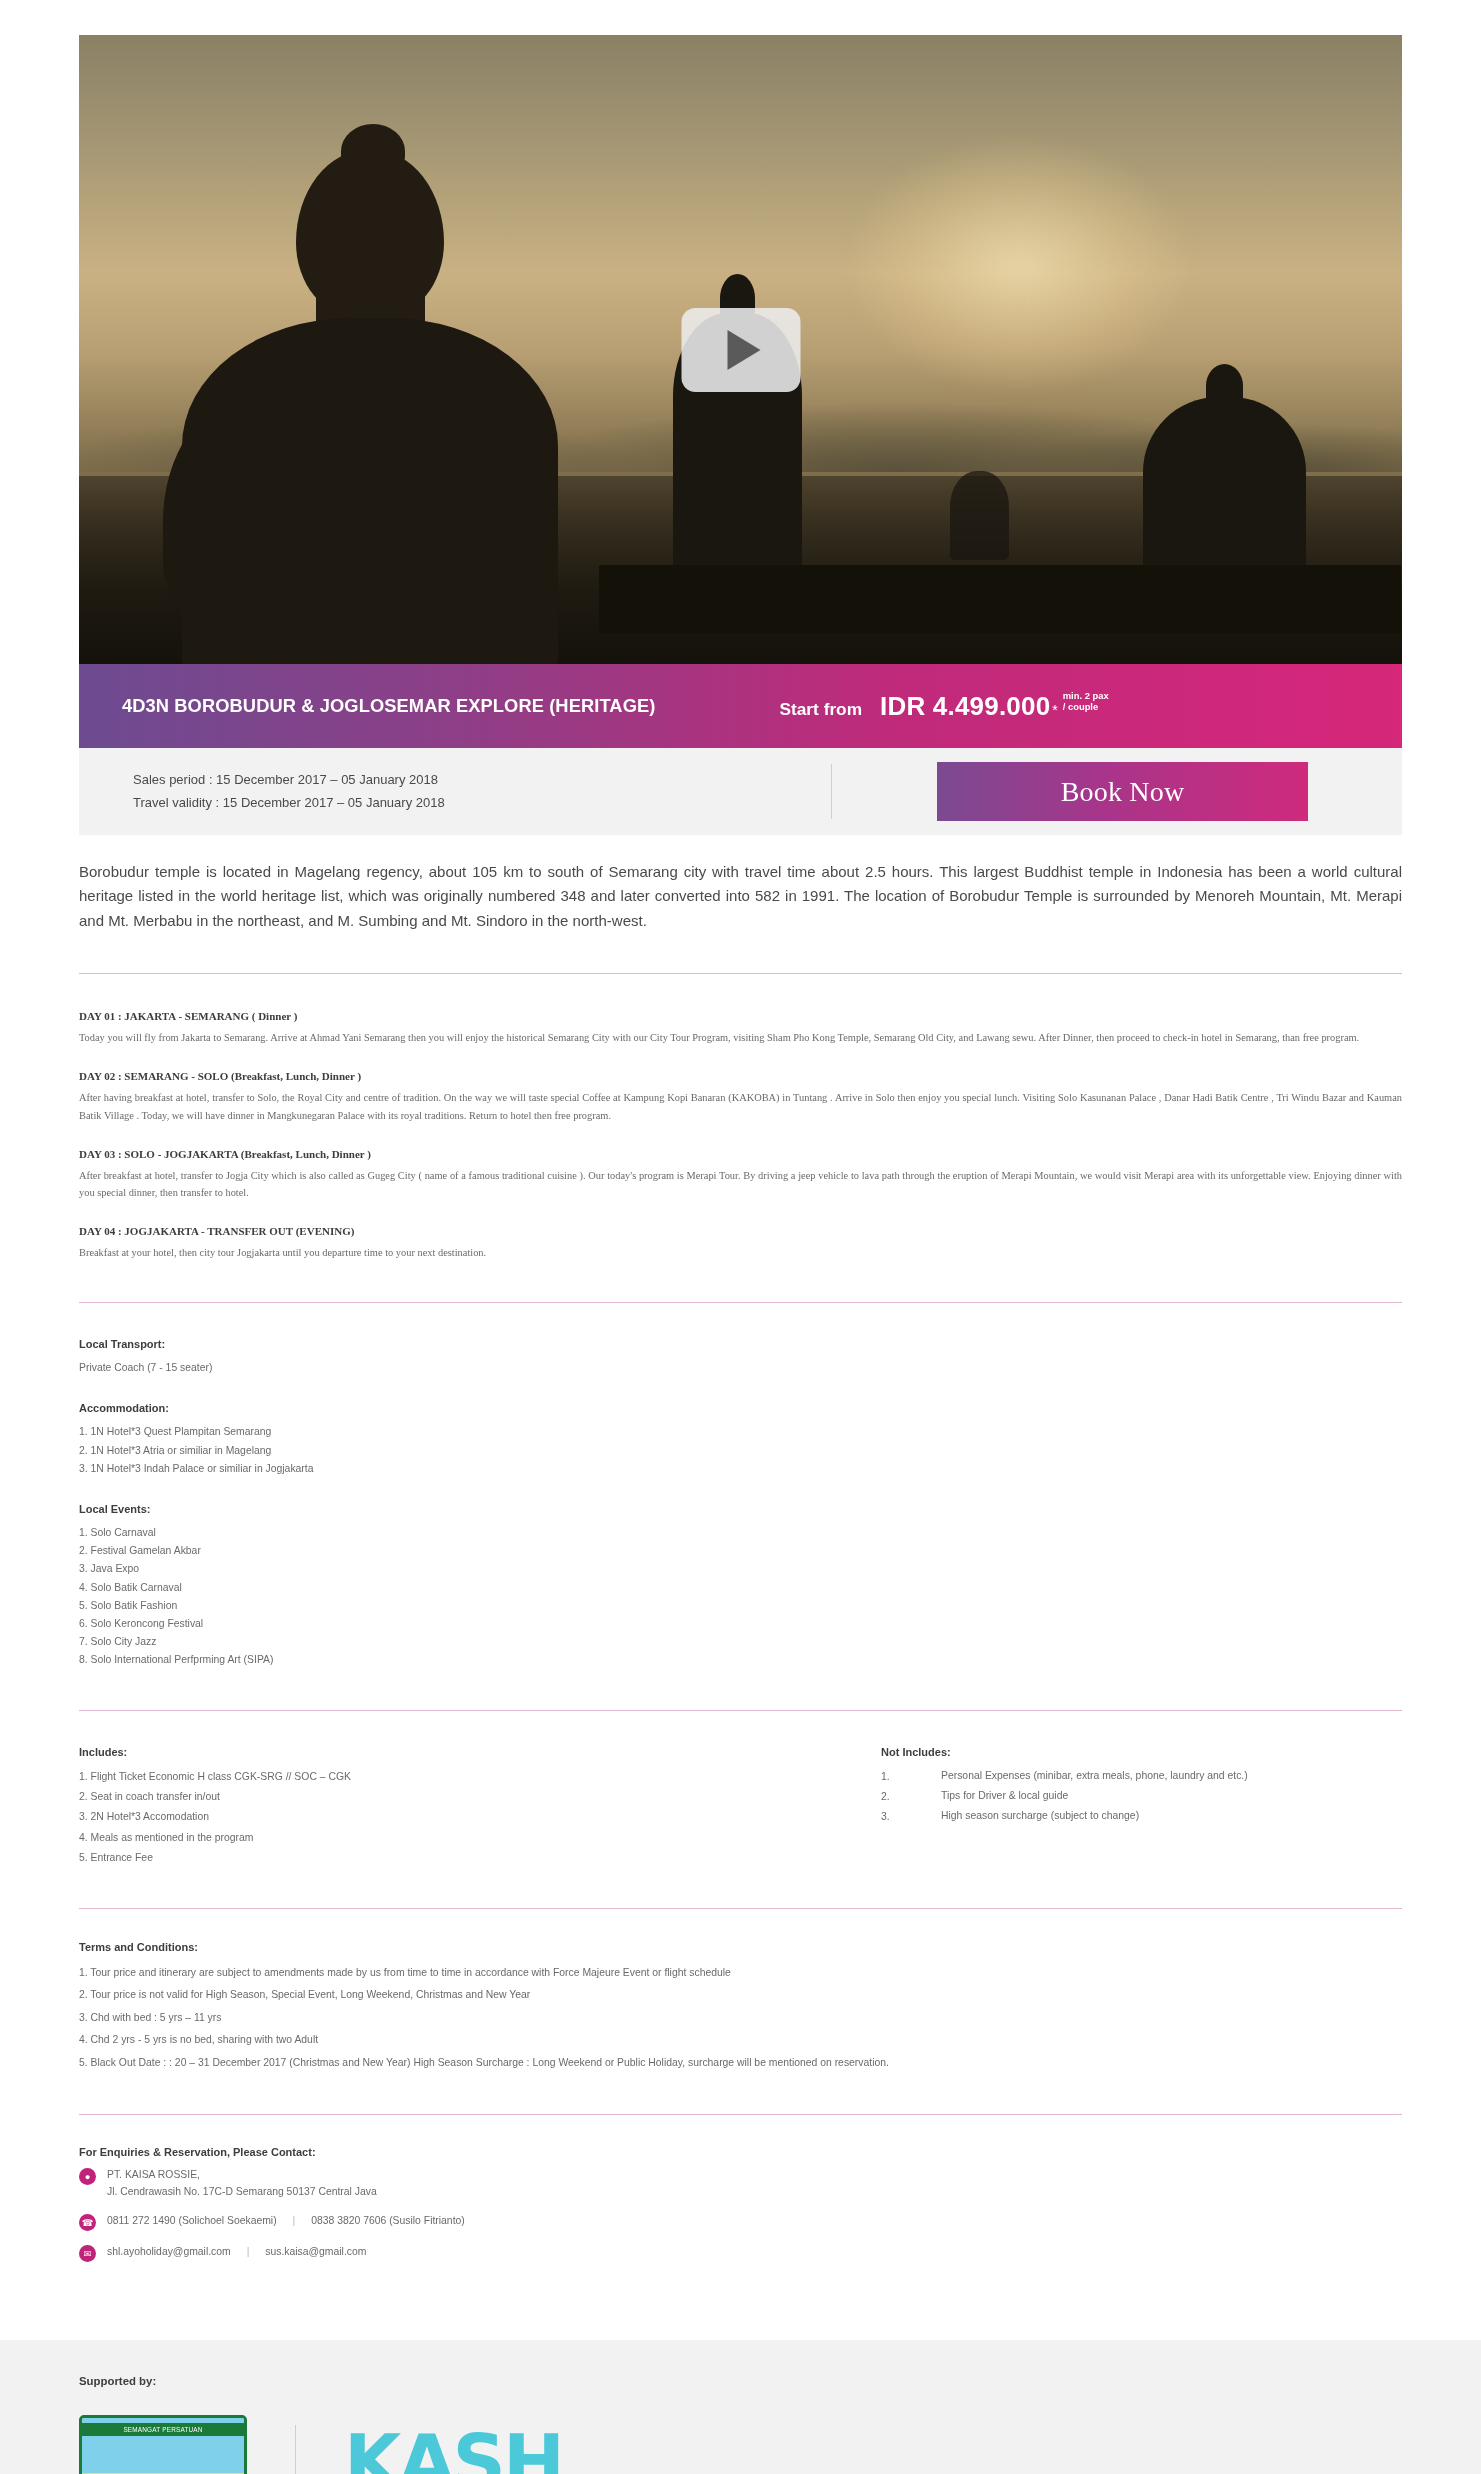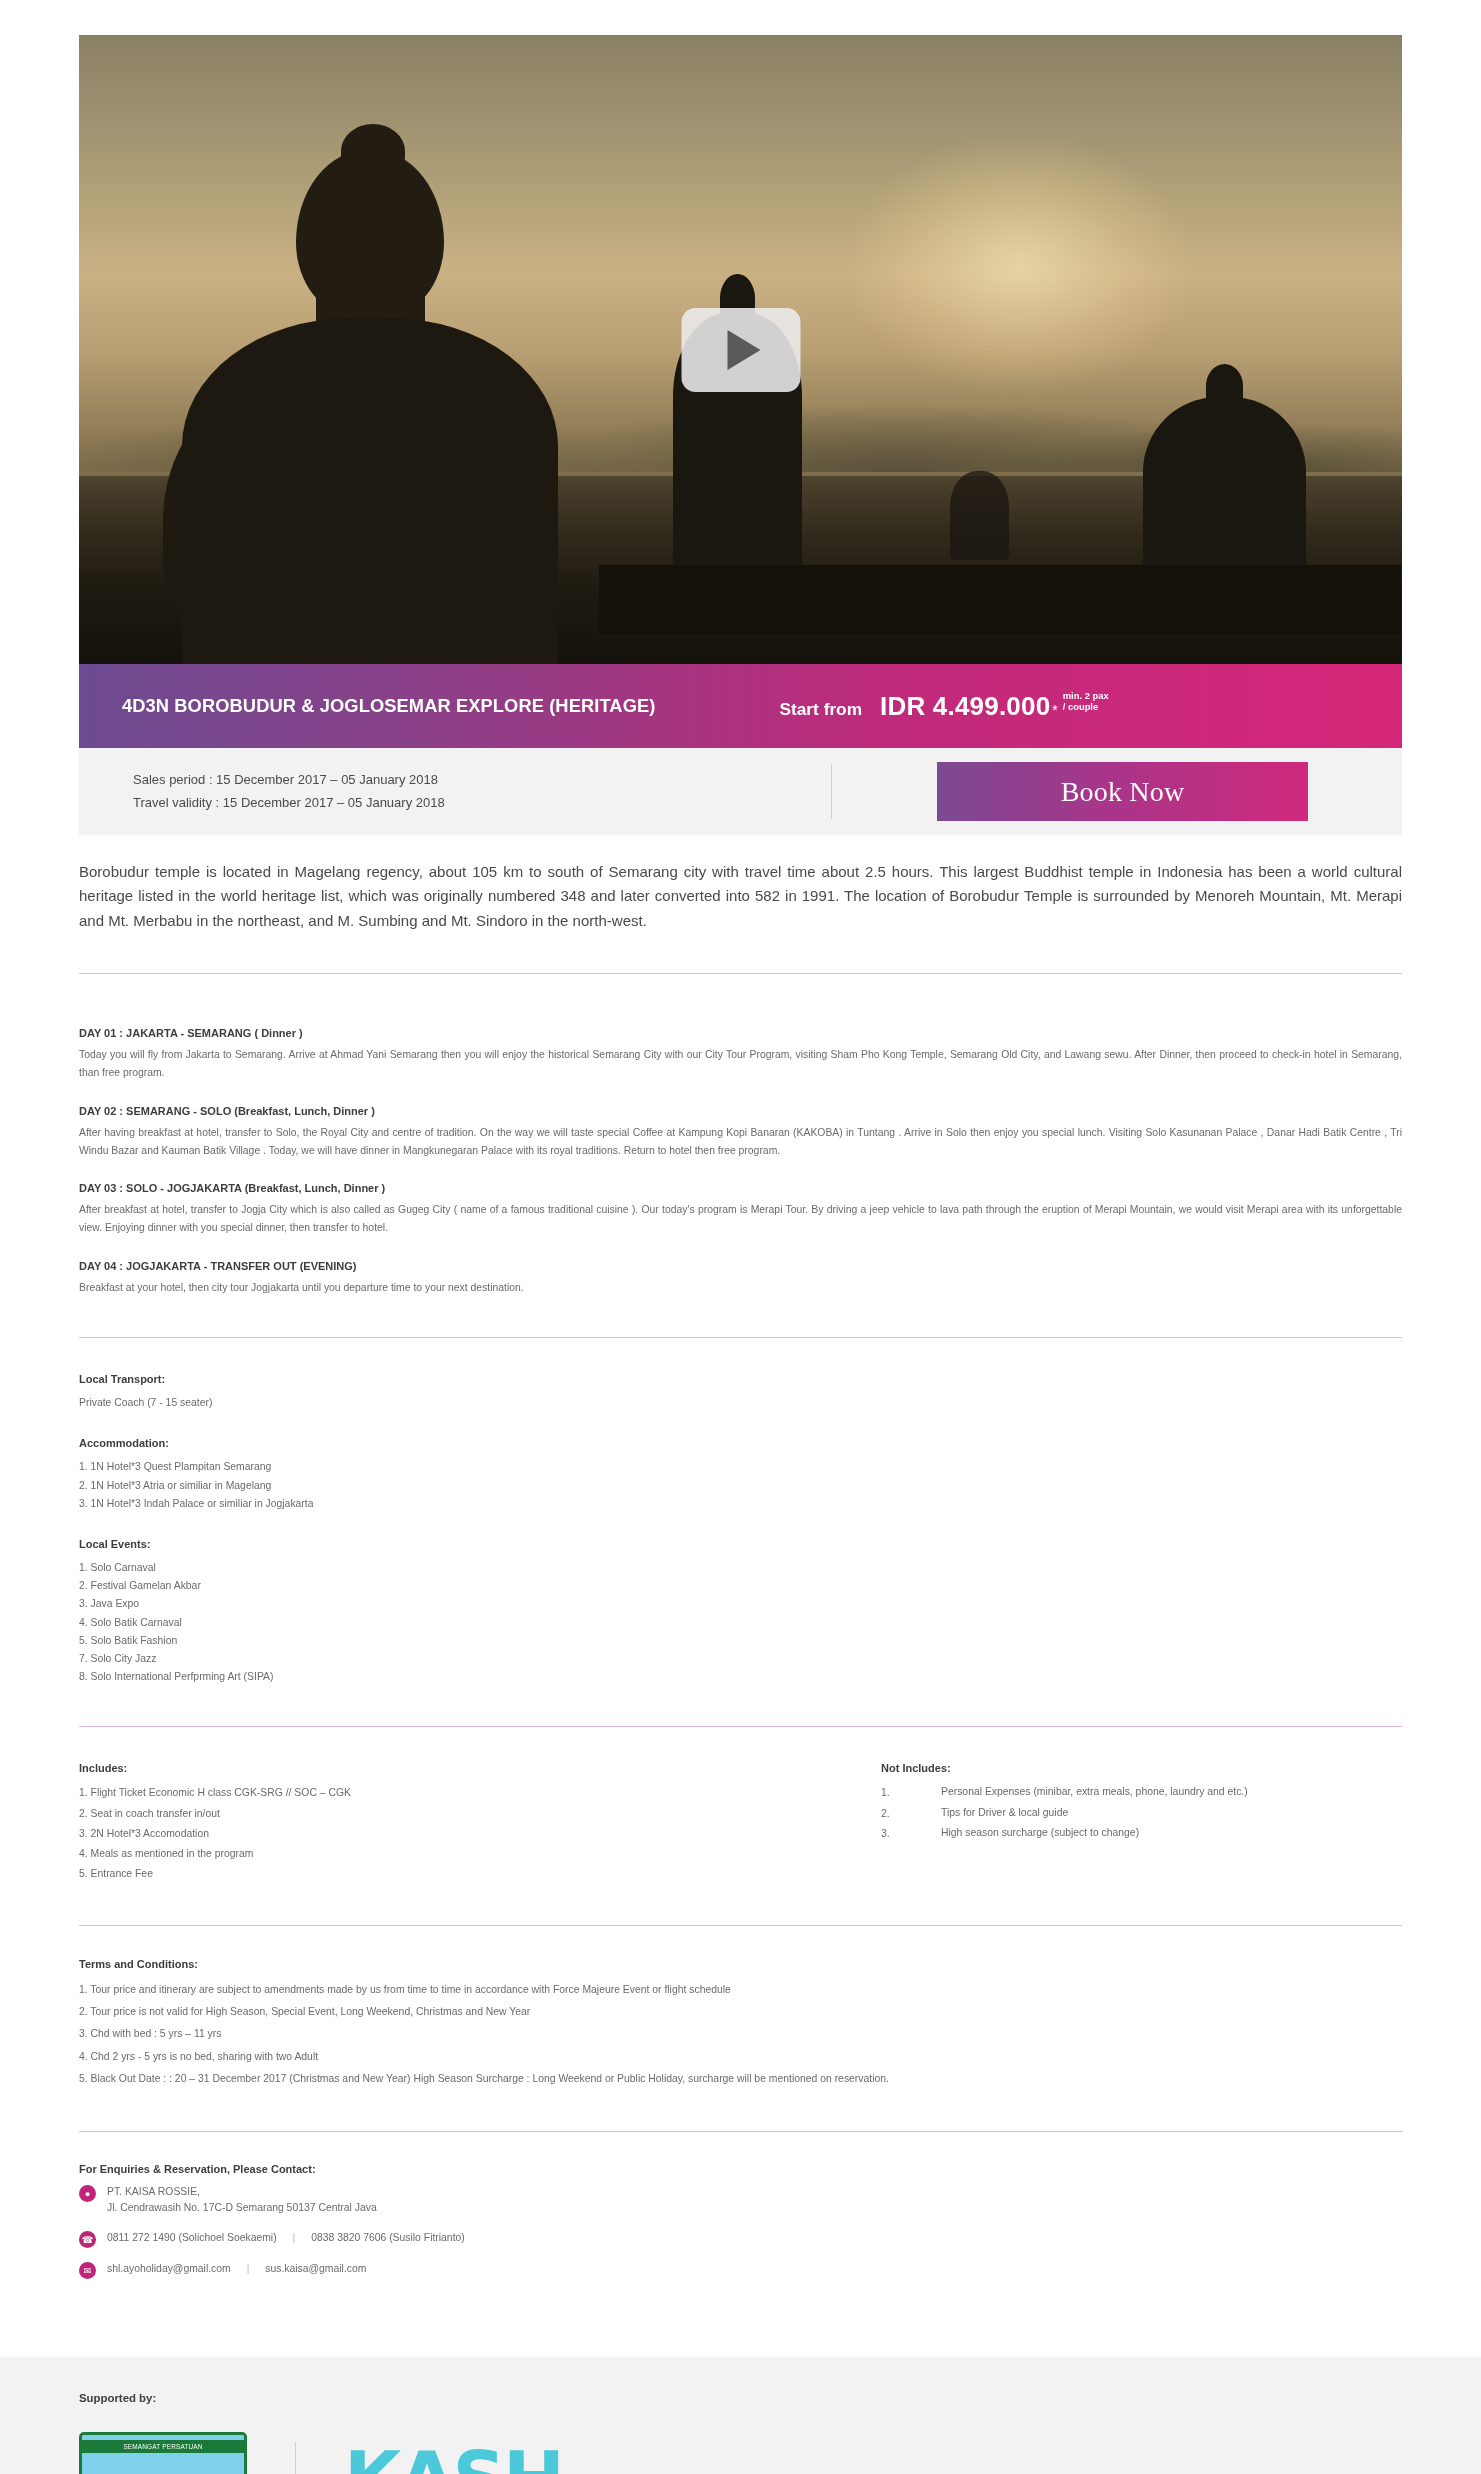--- a/index.html
+++ b/index.html
@@ -180,21 +180,21 @@
     color: #4a4a4a;
     width: 1323px;
   }
 
   hr.sep {
     border: none; border-top: 0.5px solid #e3b7cf;
     margin: 40px 0 0 0; width: 1323px;
   }
 
   
-  .itinerary { margin-top: 53px; width: 1323px; }
+  .itinerary { margin-top: 36px; width: 1323px; font-family: Liberation Serif, serif; }
   .day { margin-bottom: 23px; }
   .day-title {
     font-size: 11px; font-weight: bold; color: #3d3d3d; margin-bottom: 7px;
   }
   .day-body {
     font-size: 10.4px; line-height: 1.72; color: #6a6a6a; text-align: justify;
   }
 
   
   .details { margin-top: 35px; width: 1323px; }
@@ -346,20 +346,21 @@
         <div class="detail-line">3. 1N Hotel*3 Indah Palace or similiar in Jogjakarta</div>
       </div>
 
       <div class="detail-group">
         <div class="detail-head">Local Events:</div>
         <div class="detail-line">1. Solo Carnaval</div>
         <div class="detail-line">2. Festival Gamelan Akbar</div>
         <div class="detail-line">3. Java Expo</div>
         <div class="detail-line">4. Solo Batik Carnaval</div>
         <div class="detail-line">5. Solo Batik Fashion</div>
+        <div class="detail-line">6. Solo Keroncong Festival</div>
         <div class="detail-line">7. Solo City Jazz</div>
         <div class="detail-line">8. Solo International Perfprming Art (SIPA)</div>
       </div>
 
     </div>
 
     <hr class="sep">
 
     <div class="two-col">
       <div class="col-l">

